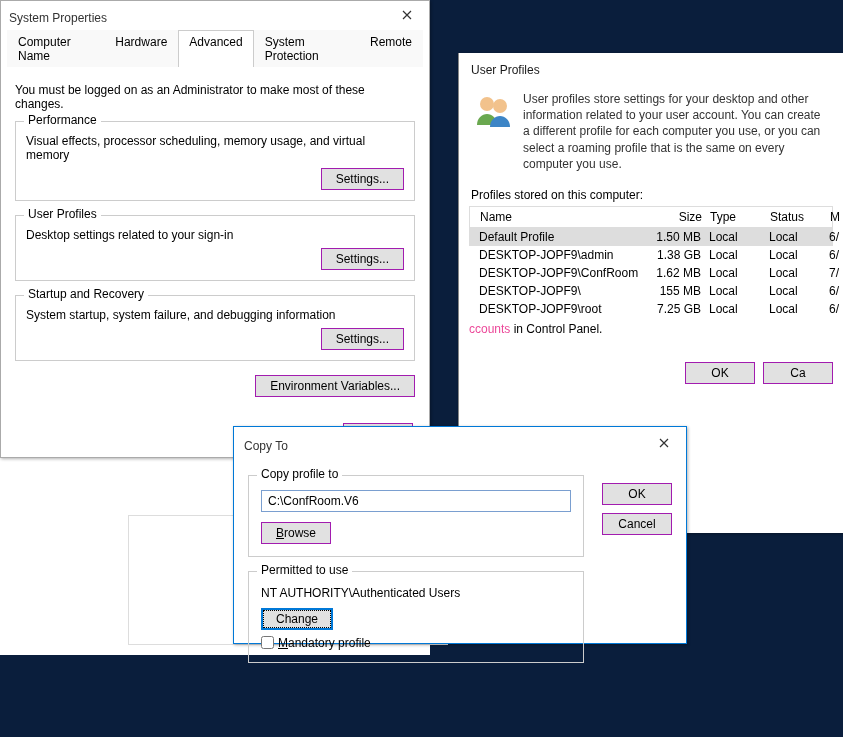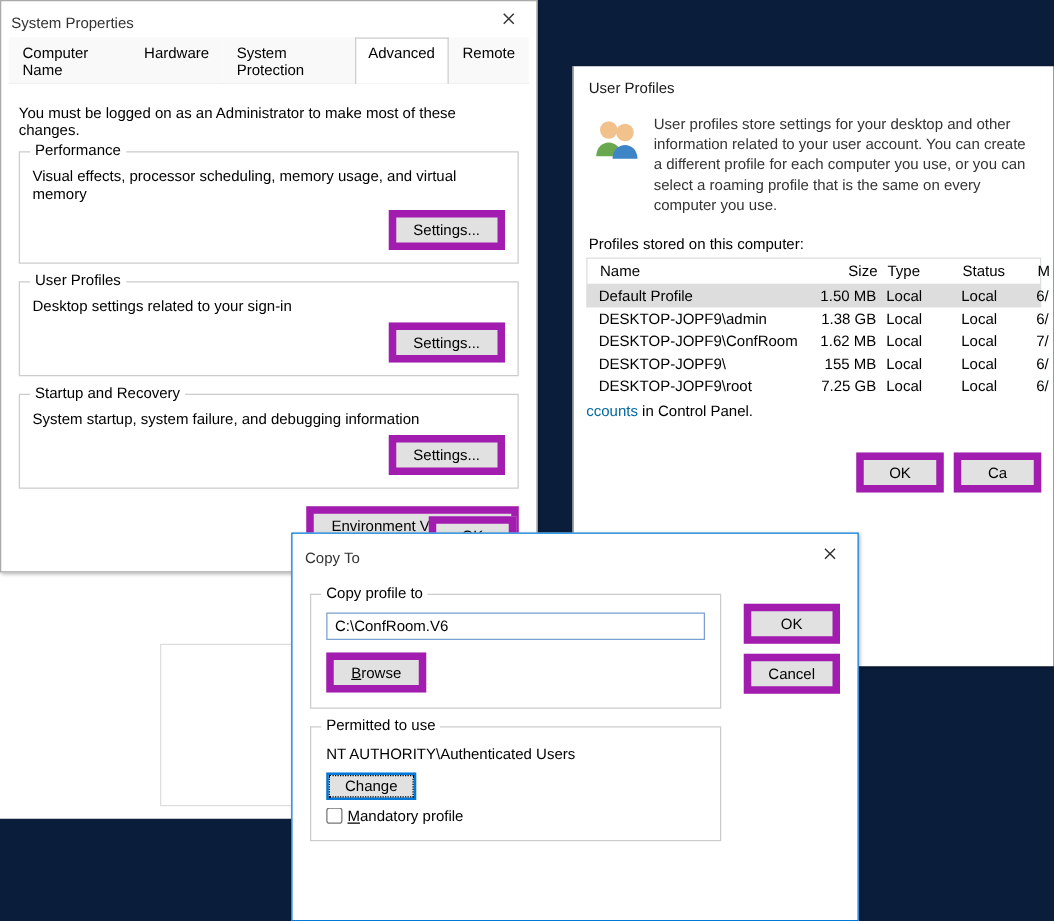--- a/index.html
+++ b/index.html
@@ -8,42 +8,42 @@
   .titlebar{display:flex;align-items:flex-end;justify-content:space-between;padding:4px 2px 4px 8px;font-size:12px}
   .titlebar span{color:#333}
   .closebtn{width:40px;height:20px;display:flex;align-items:center;justify-content:center;cursor:pointer}
   .closebtn svg{width:10px;height:10px}
   .tabs{display:flex;border-bottom:1px solid #ccc;margin:0 6px}
   .tab{padding:4px 10px;border:1px solid transparent;border-bottom:none;cursor:pointer;background:#f9f9f9;position:relative;top:1px}
   .tab.active{background:#fff;border-color:#ccc;z-index:2}
   .tabbody{padding:12px 14px}
   .grp{border:1px solid #ccc;margin:10px 0 14px;padding:12px 10px 10px;position:relative}
   .grp .legend{position:absolute;top:-9px;left:8px;background:#fff;padding:0 4px;font-size:12px}
-  .btn{background:#e1e1e1;border:6px solid #a21caf;padding:3px 14px;cursor:pointer;font-size:12px;min-width:70px;text-align:center}
+  .btn{background:#e1e1e1;border:1px solid #a21caf;padding:3px 14px;cursor:pointer;font-size:12px;min-width:70px;text-align:center}
   .btn.small{min-width:60px}
   .btn.focus{outline:1px dotted #000;outline-offset:-3px;border:2px solid #0078d7;padding:2px 13px}
   .row-r{display:flex;justify-content:flex-end;margin-top:6px}
   .desc{font-size:12px;margin-bottom:6px}
   .note{font-size:12px;margin:4px 0 4px}
   
   .upwin{left:458px;top:53px;width:385px;height:480px;border:none;border-left:1px solid #888}
   .upwin .hdr{padding:10px 12px 8px;font-size:12px;color:#1a1a1a}
   .upinfo{display:flex;gap:10px;padding:6px 14px 16px}
   .upicon{width:40px;height:40px;flex:none}
   .uptxt{font-size:12px;line-height:1.35;color:#333}
   .tblhdr{display:grid;grid-template-columns:170px 60px 60px 60px 40px;padding:3px 10px;border:1px solid #ddd;background:#fff;font-size:12px;margin:0 10px}
   .tblbody{margin:0 10px}
   .trow{display:grid;grid-template-columns:170px 60px 60px 60px 40px;padding:2px 10px;font-size:12px}
   .trow.sel{background:#ddd}
   .upbtns{display:flex;gap:8px;justify-content:flex-end;padding:14px 10px;margin-top:40px}
-  .link{color:#0369a1;cursor:pointer}
+  .link{color:#ec4899;cursor:pointer}
   .footer{padding:4px 10px 10px;font-size:12px}
   .okrow{display:flex;gap:8px;justify-content:flex-end;padding:8px 10px;margin-top:8px}
   
-  .copywin{left:233px;top:426px;width:454px;height:311px;border:1px solid #0078d7}
+  .copywin{left:233px;top:426px;width:454px;height:218px;border:1px solid #0078d7}
   .copywin .titlebar{border-bottom:none;padding:6px 2px 6px 10px}
   .copybody{display:flex;padding:6px 14px;gap:18px}
   .copyleft{flex:1}
   .copyright{display:flex;flex-direction:column;gap:8px;padding-top:18px}
   .field{width:100%;border:1px solid #7a9fd0;padding:3px 6px;font-size:12px;outline:none}
   .chk{display:flex;align-items:flex-start;gap:4px;margin-top:6px}
   .chk input{width:13px;height:13px}
   .u{text-decoration:underline}
   
   .bgwhite{position:absolute;left:0;top:455px;width:430px;height:200px;background:#fff}
@@ -62,22 +62,22 @@
     <span>System Properties</span>
     <div class="closebtn">
       <svg viewBox="0 0 10 10">
           <path d="M1 1L9 9M9 1L1 9" stroke="#333" stroke-width="1.2"></path>
         </svg>
     </div>
   </div>
   <div class="tabs">
     <div class="tab">Computer Name</div>
     <div class="tab">Hardware</div>
+    <div class="tab active">Advanced</div>
     <div class="tab">System Protection</div>
-    <div class="tab active">Advanced</div>
     <div class="tab">Remote</div>
   </div>
   <div class="tabbody">
     <div class="note">You must be logged on as an Administrator to make most of these changes.</div>
 
     <div class="grp">
       <div class="legend">Performance</div>
       <div class="desc">Visual effects, processor scheduling, memory usage, and virtual memory</div>
       <div class="row-r">
           <button class="btn">Settings...</button>

